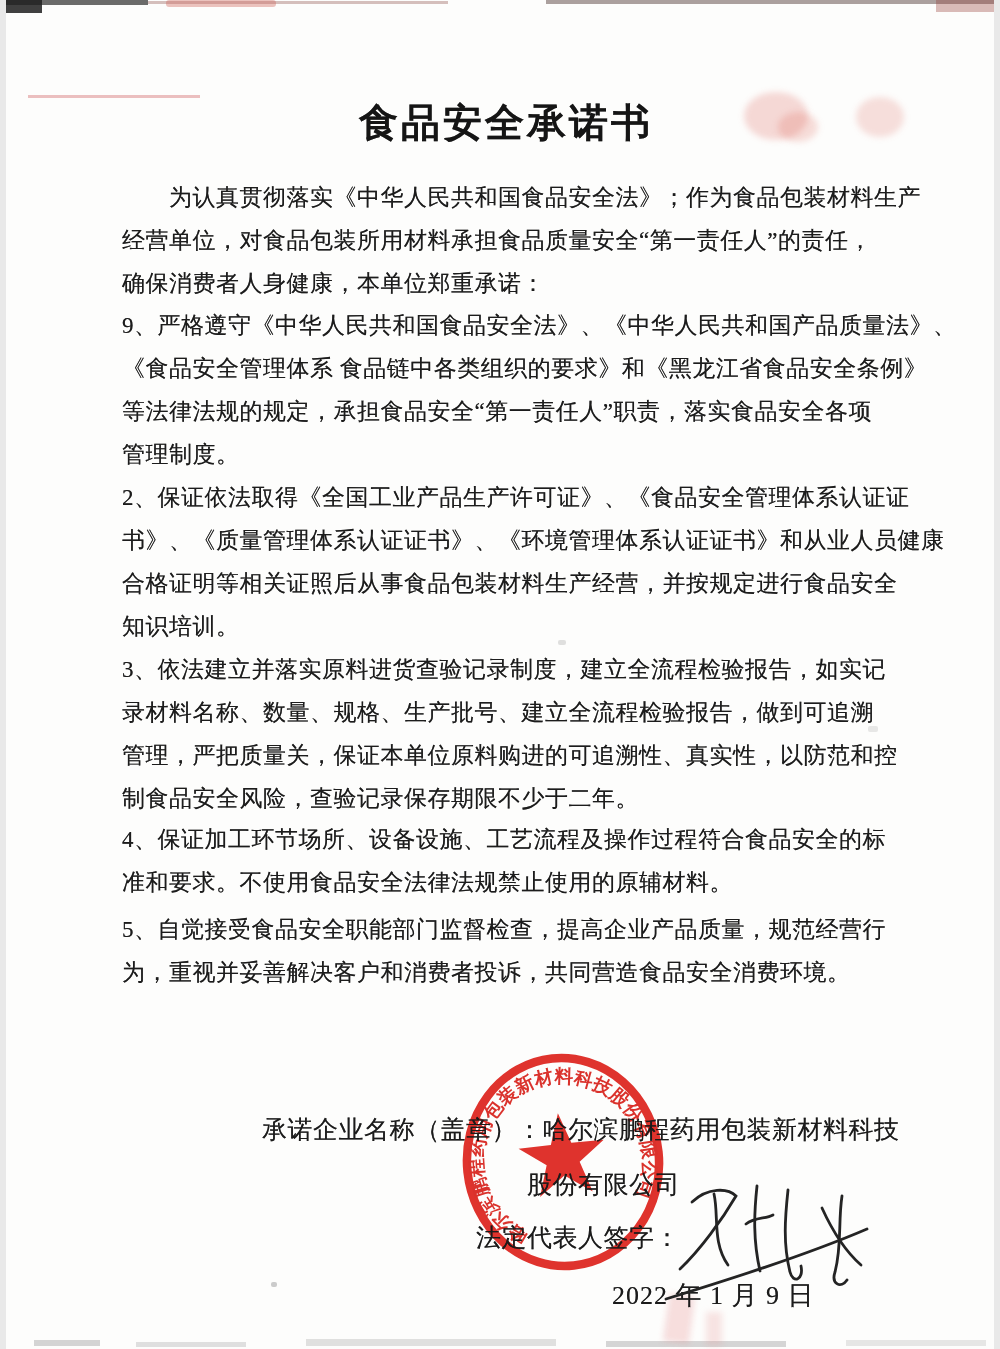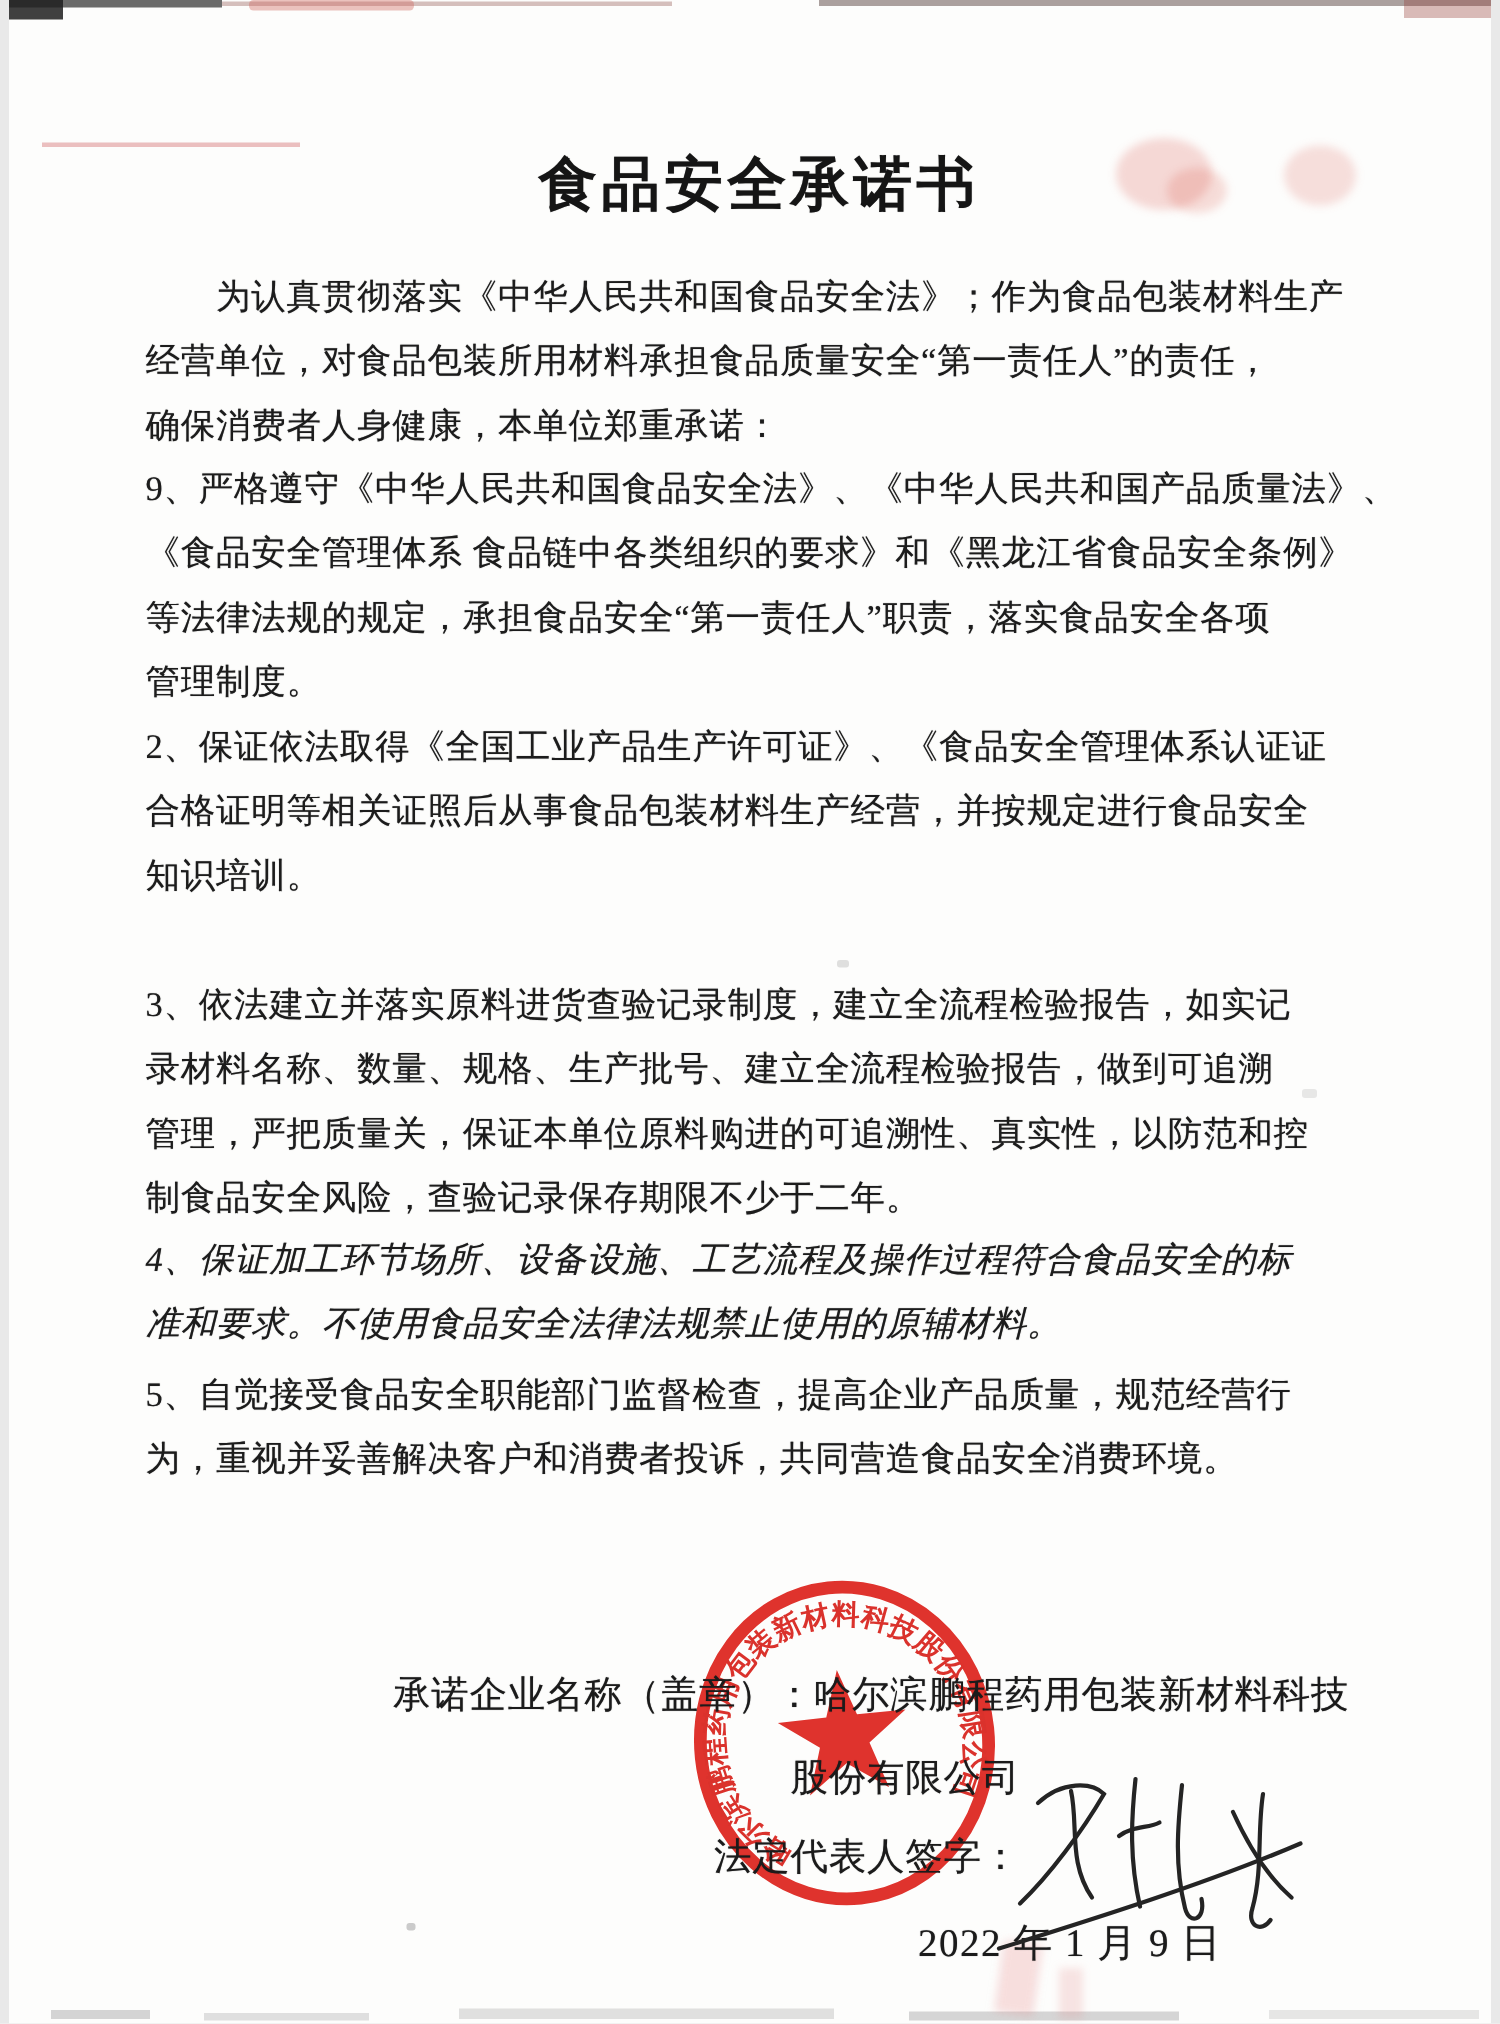--- a/index.html
+++ b/index.html
@@ -7,32 +7,32 @@
     position:relative;width:988px;height:1349px;margin:0 auto;
     background:#fdfdfc;overflow:hidden;
     font-family:"Liberation Serif","DejaVu Serif",serif;
     color:#1e1e1e;
   }
   .doc-title{
     position:absolute;top:96px;left:0;width:1000px;text-align:center;
     font-size:39px;font-weight:700;letter-spacing:3px;color:#151515;
     text-shadow:0 0 .5px rgba(0,0,0,.55);
   }
-  .para{position:absolute;left:91px;width:812px;}
+  .para{position:absolute;left:116px;width:812px;}
   .bline{
     font-size:23px;line-height:43px;white-space:nowrap;
     letter-spacing:.5px;color:#1c1c1c;
     text-shadow:0 0 .6px rgba(10,10,10,.6);
   }
   .indent{padding-left:47px;}
   .p-intro{top:176px;}
   .p-1{top:304px;}
   .p-2{top:476px;}
   .p-3{top:648px;}
-  .p-4{top:818px;font-style:italic;}
+  .p-4{top:818px;}
   .p-5{top:908px;}
   .f-line{
     position:absolute;font-size:25px;white-space:nowrap;z-index:2;
     color:#1b1b1b;text-shadow:0 0 .6px rgba(10,10,10,.6);letter-spacing:.5px;
   }
   .f-company{left:256px;top:1113px;}
   .f-company2{left:521px;top:1168px;}
   .f-sign{left:438px;top:1221px;margin-left:32px;}
   .f-date{left:606px;top:1278px;font-size:26px;letter-spacing:1px;}
   .seal{position:absolute;left:451px;top:1048px;z-index:1;opacity:.93;}
@@ -101,20 +101,21 @@
 
   <div class="para p-1">
     <div class="bline">9、严格遵守《中华人民共和国食品安全法》、《中华人民共和国产品质量法》、</div>
     <div class="bline">《食品安全管理体系 食品链中各类组织的要求》和《黑龙江省食品安全条例》</div>
     <div class="bline">等法律法规的规定，承担食品安全“第一责任人”职责，落实食品安全各项</div>
     <div class="bline">管理制度。</div>
   </div>
 
   <div class="para p-2">
     <div class="bline">2、保证依法取得《全国工业产品生产许可证》、《食品安全管理体系认证证</div>
+    <div class="bline">书》、《质量管理体系认证证书》、《环境管理体系认证证书》和从业人员健康</div>
     <div class="bline">合格证明等相关证照后从事食品包装材料生产经营，并按规定进行食品安全</div>
     <div class="bline">知识培训。</div>
   </div>
 
   <div class="para p-3">
     <div class="bline">3、依法建立并落实原料进货查验记录制度，建立全流程检验报告，如实记</div>
     <div class="bline">录材料名称、数量、规格、生产批号、建立全流程检验报告，做到可追溯</div>
     <div class="bline">管理，严把质量关，保证本单位原料购进的可追溯性、真实性，以防范和控</div>
     <div class="bline">制食品安全风险，查验记录保存期限不少于二年。</div>
   </div>

